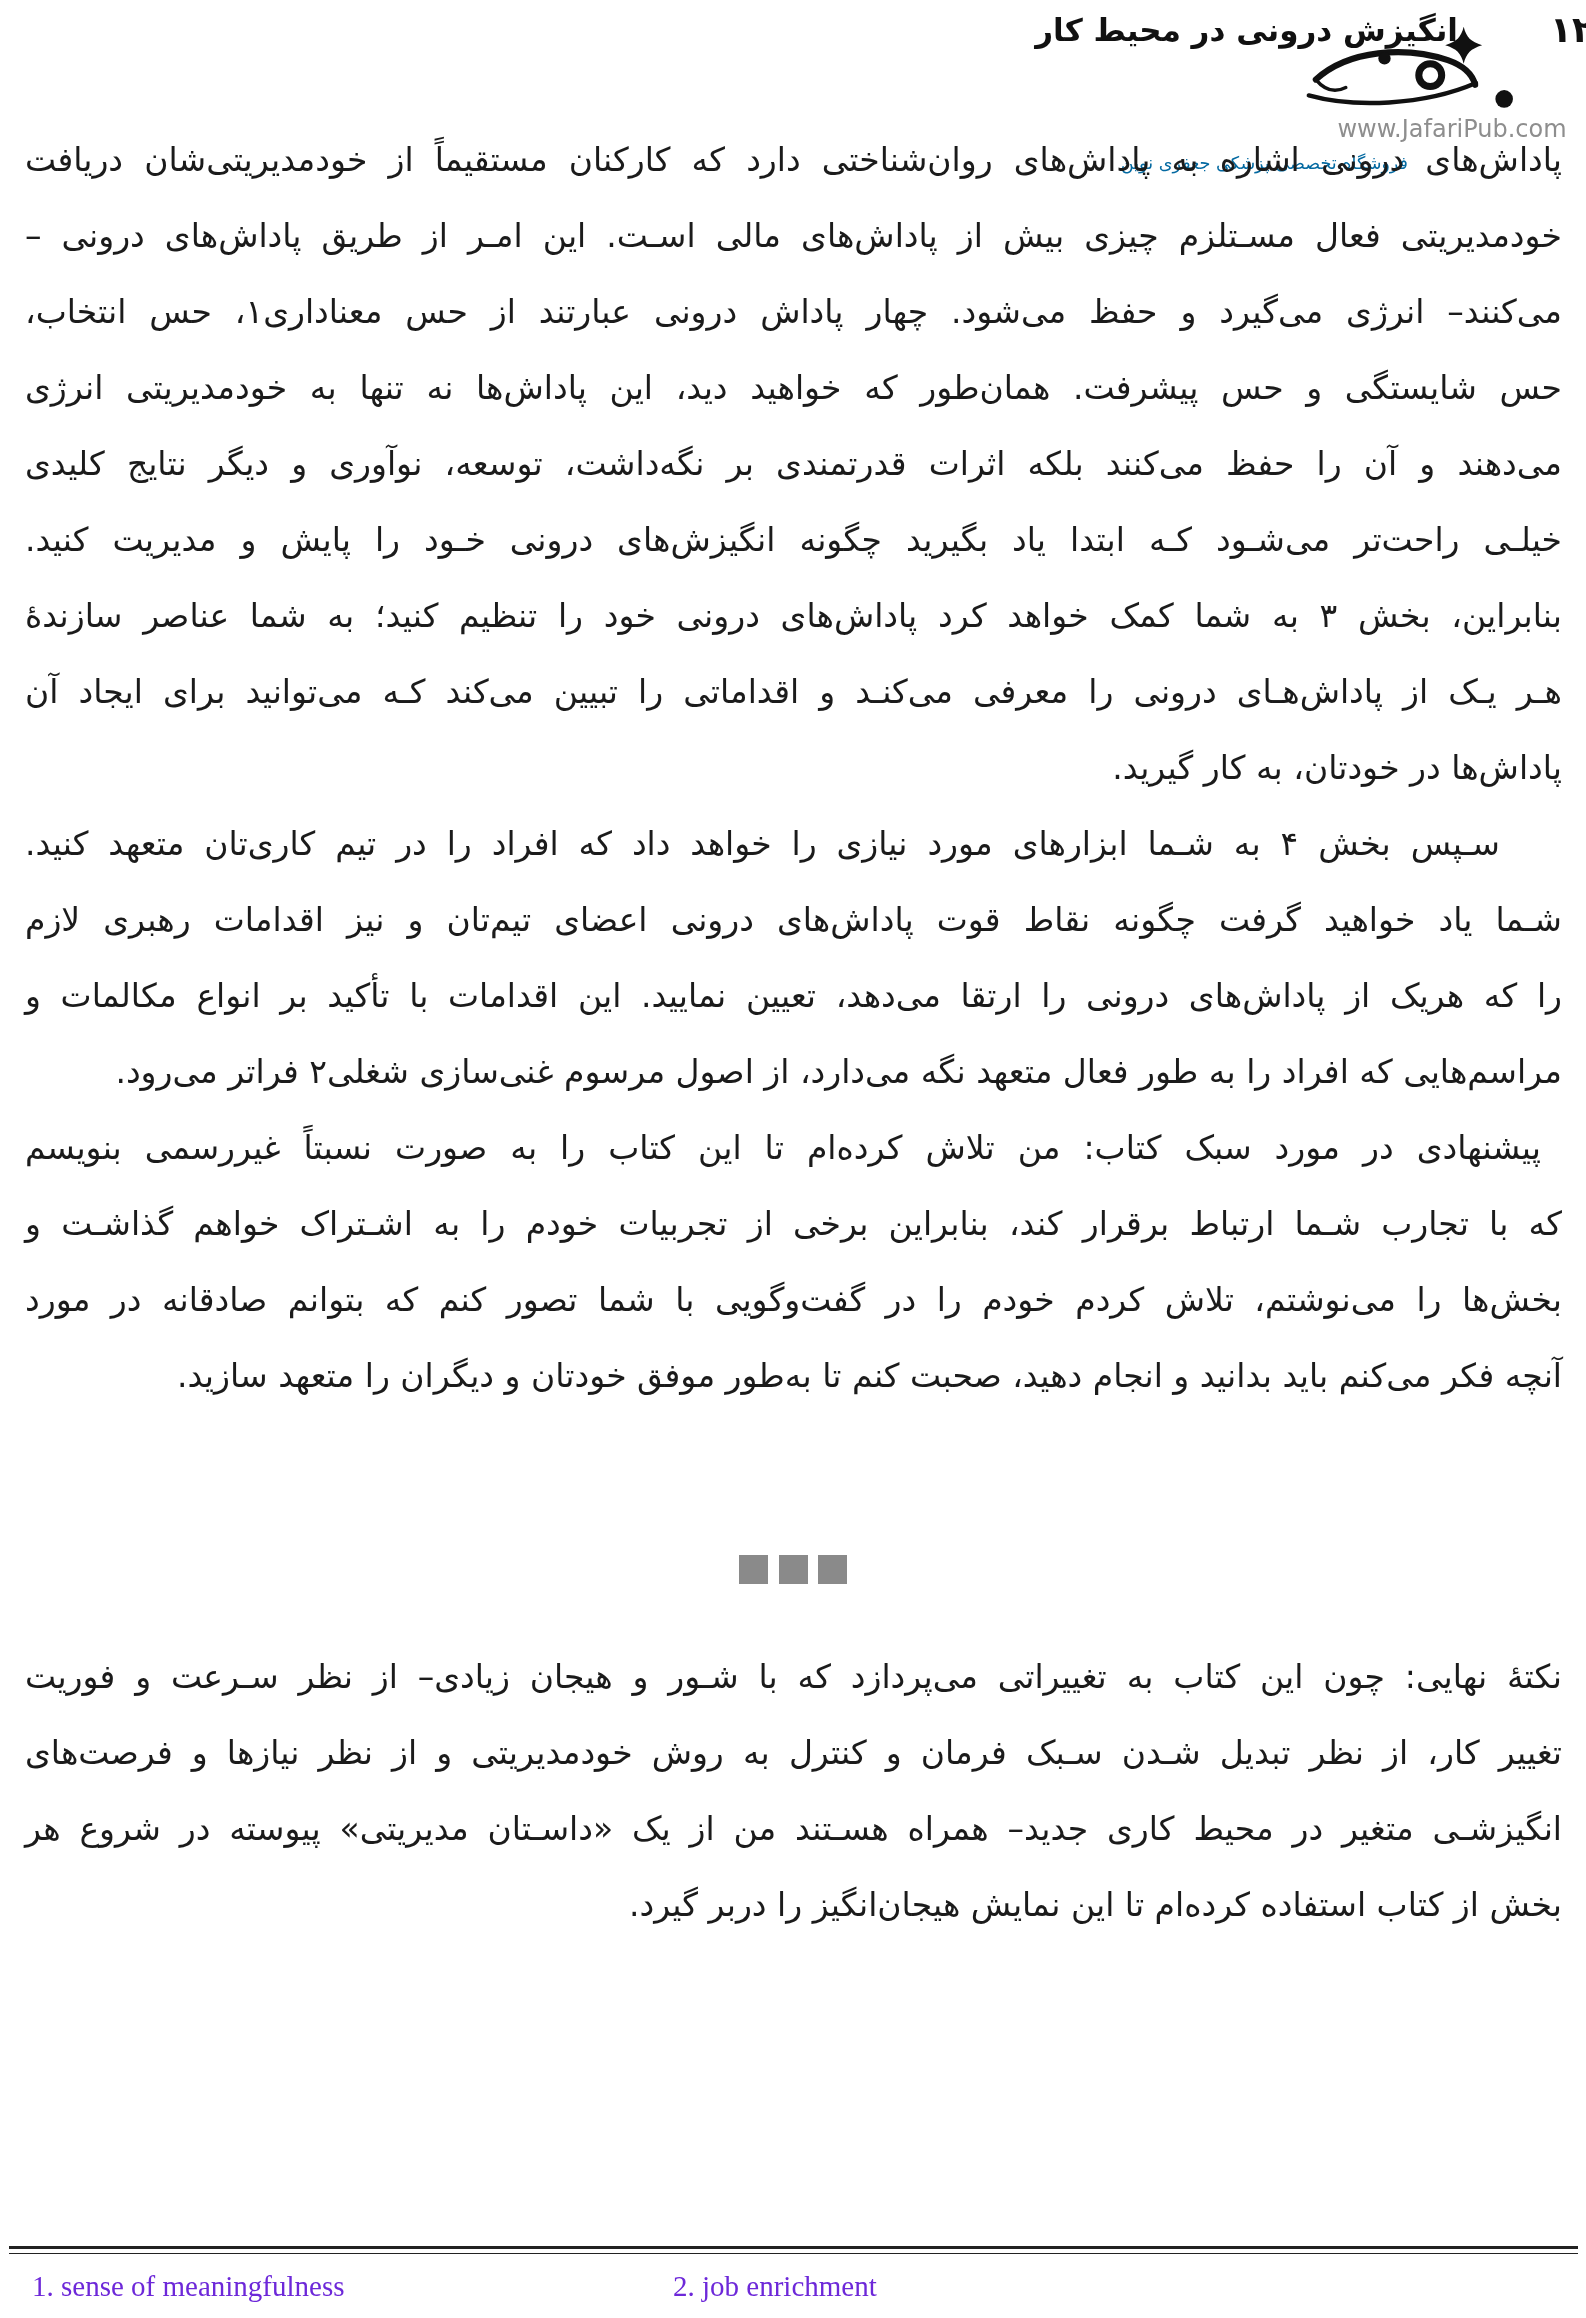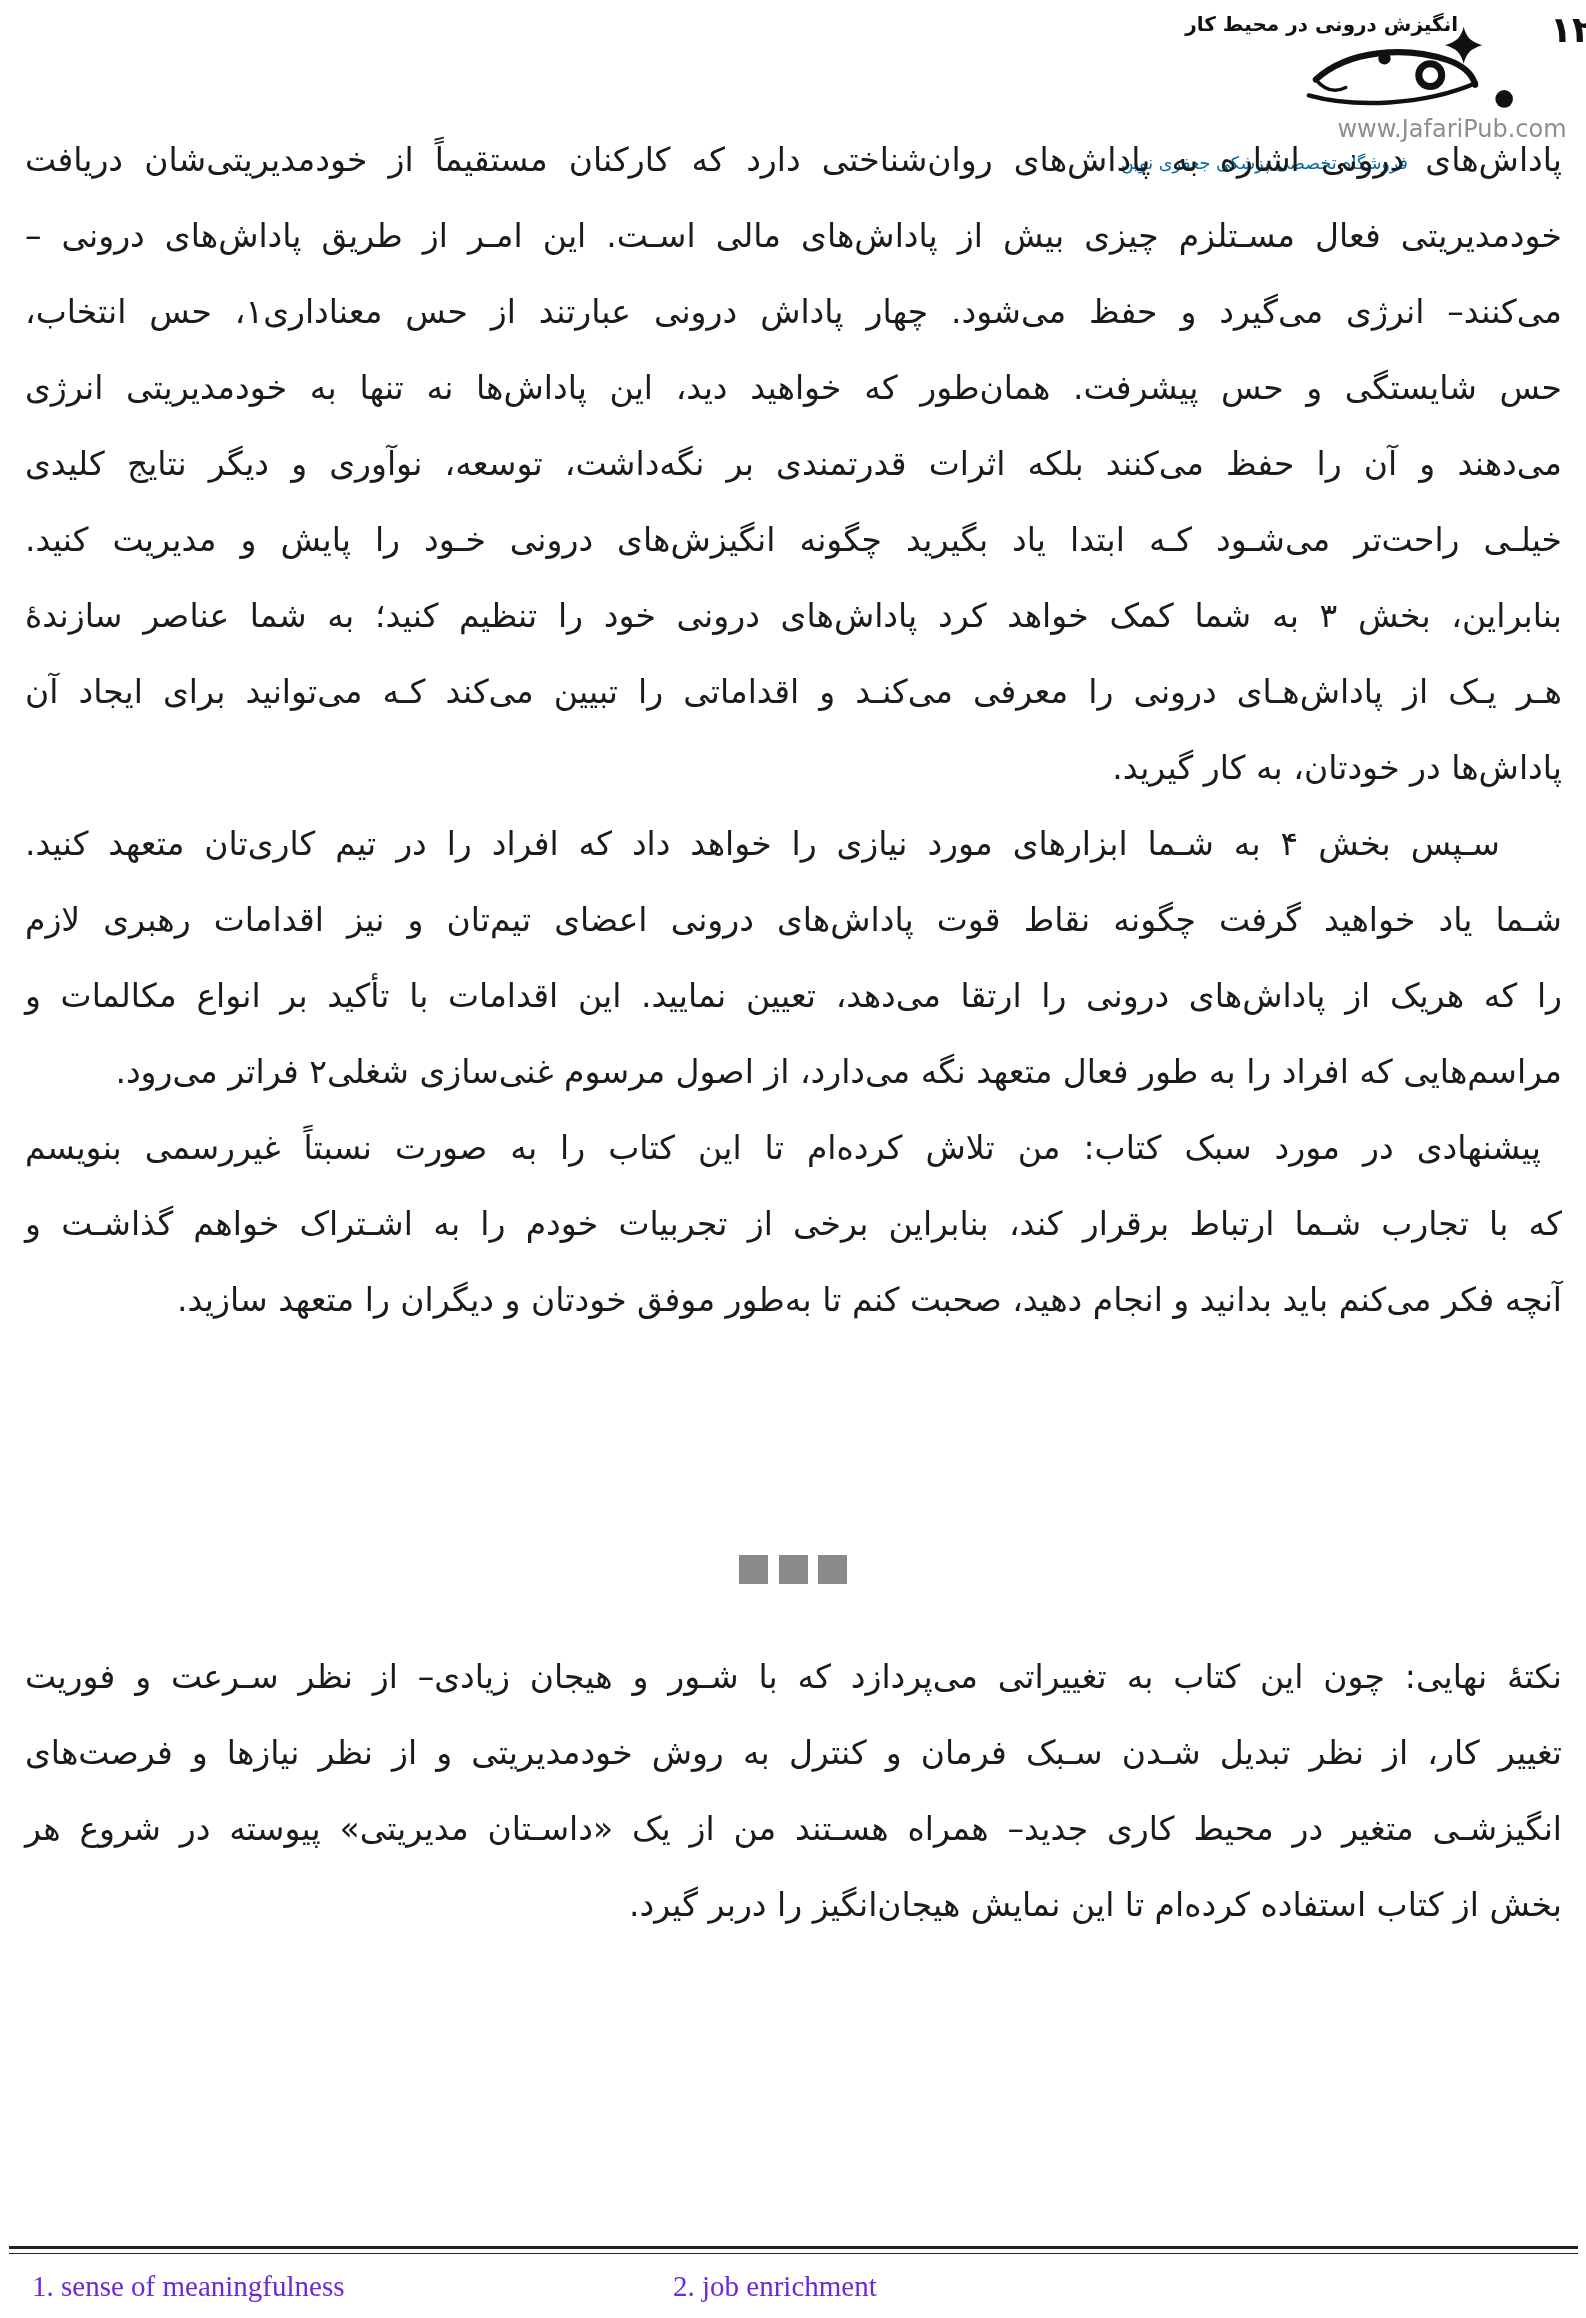--- a/index.html
+++ b/index.html
@@ -13,21 +13,21 @@
     color:#191919;
   }
   
   .page-num{
     position:absolute;top:8.8px;left:1550px;
     font-size:36px;font-weight:bold;color:#111;
     direction:rtl;white-space:nowrap;z-index:3;
   }
   .running-title{
     position:absolute;top:12.3px;left:1022px;width:436px;
-    font-size:20px;font-weight:bold;color:#111;
+    font-size:31px;font-weight:bold;color:#111;
     direction:rtl;text-align:right;white-space:nowrap;z-index:2;
   }
   .logo{
     position:absolute;top:25px;left:1300px;width:220px;height:88px;z-index:4;
   }
   .logo svg{width:100%;height:100%;}
   .site-url{
     position:absolute;top:115px;left:1320px;width:264px;
     text-align:center;direction:ltr;
     font-size:24px;color:#8e8e8e;z-index:1;white-space:nowrap;
@@ -103,20 +103,21 @@
     <div class="ln j">خیلـی راحت‌تر می‌شـود کـه ابتدا یاد بگیرید چگونه انگیزش‌های درونی خـود را پایش و مدیریت کنید.</div>
     <div class="ln j">بنابراین، بخش ۳ به شما کمک خواهد کرد پاداش‌های درونی خود را تنظیم کنید؛ به شما عناصر سازندهٔ</div>
     <div class="ln j">هـر یـک از پاداش‌هـای درونی را معرفی می‌کنـد و اقداماتی را تبیین می‌کند کـه می‌توانید برای ایجاد آن</div>
     <div class="ln end">پاداش‌ها در خودتان، به کار گیرید.</div>
     <div class="ln j ind-lg">سـپس بخش ۴ به شـما ابزارهای مورد نیازی را خواهد داد که افراد را در تیم کاری‌تان متعهد کنید.</div>
     <div class="ln j">شـما یاد خواهید گرفت چگونه نقاط قوت پاداش‌های درونی اعضای تیم‌تان و نیز اقدامات رهبری لازم</div>
     <div class="ln j">را که هریک از پاداش‌های درونی را ارتقا می‌دهد، تعیین نمایید. این اقدامات با تأکید بر انواع مکالمات و</div>
     <div class="ln end">مراسم‌هایی که افراد را به طور فعال متعهد نگه می‌دارد، از اصول مرسوم غنی‌سازی شغلی۲ فراتر می‌رود.</div>
     <div class="ln j ind-sm">پیشنهادی در مورد سبک کتاب: من تلاش کرده‌ام تا این کتاب را به صورت نسبتاً غیررسمی بنویسم</div>
     <div class="ln j">که با تجارب شـما ارتباط برقرار کند، بنابراین برخی از تجربیات خودم را به اشـتراک خواهم گذاشـت و</div>
+    <div class="ln j">بخش‌ها را می‌نوشتم، تلاش کردم خودم را در گفت‌وگویی با شما تصور کنم که بتوانم صادقانه در مورد</div>
     <div class="ln end">آنچه فکر می‌کنم باید بدانید و انجام دهید، صحبت کنم تا به‌طور موفق خودتان و دیگران را متعهد سازید.</div>
   </div>
 
   <div class="divider">
     <span class="sq"></span><span class="sq"></span><span class="sq"></span>
   </div>
 
   <div class="body-block" id="body-post">
     <div class="ln j">نکتهٔ نهایی: چون این کتاب به تغییراتی می‌پردازد که با شـور و هیجان زیادی– از نظر سـرعت و فوریت</div>
     <div class="ln j">تغییر کار، از نظر تبدیل شـدن سـبک فرمان و کنترل به روش خودمدیریتی و از نظر نیازها و فرصت‌های</div>

